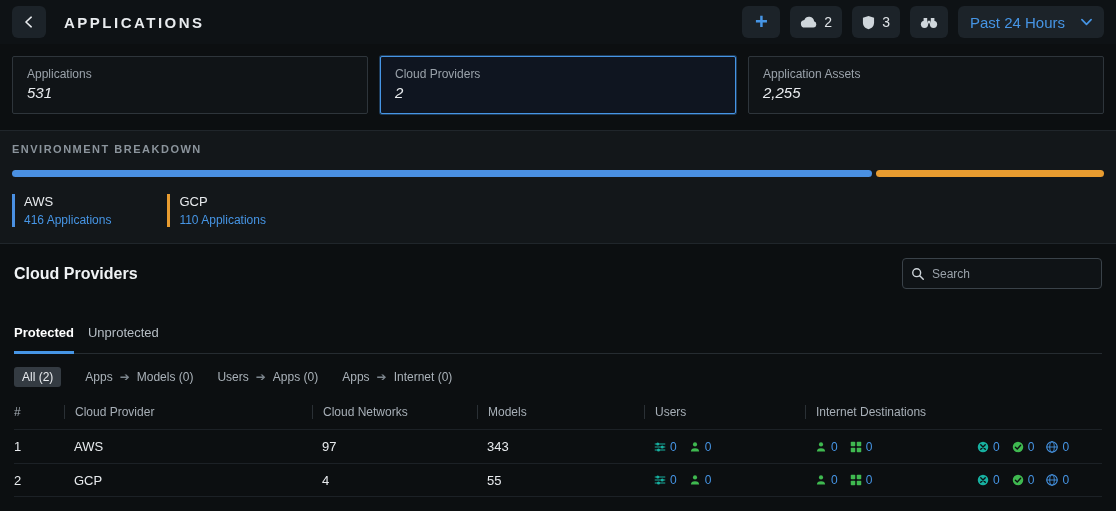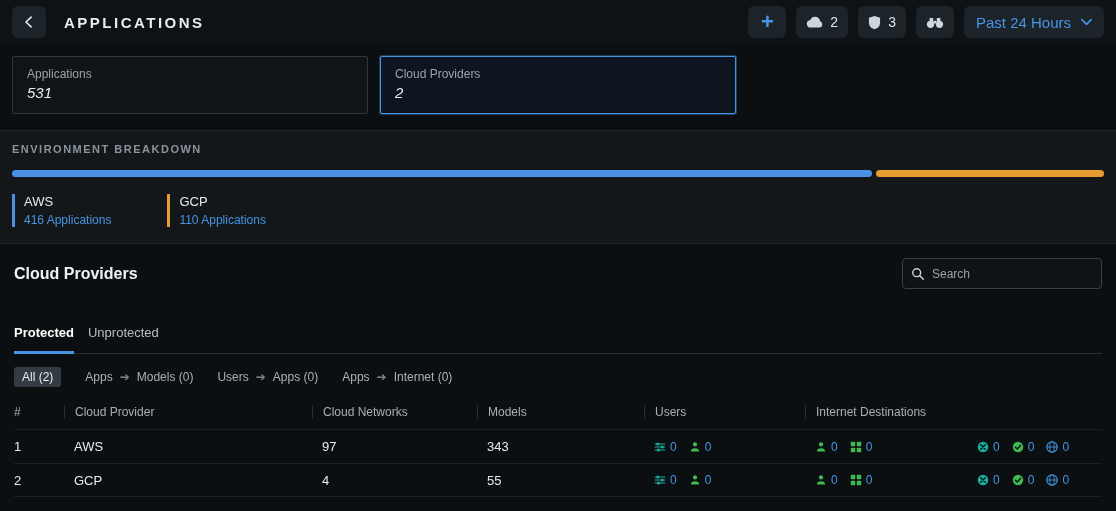--- a/index.html
+++ b/index.html
@@ -20,21 +20,21 @@
     height: 32px; min-width: 36px; display: flex; align-items: center;
     justify-content: center; gap: 7px; cursor: pointer;
     color: #dfe3e7; font-size: 14px; padding: 0 10px;
   }
   .back-btn { min-width: 34px; }
   .page-title {
     margin-left: 18px; font-size: 15px; font-weight: bold;
     letter-spacing: 2.5px; color: #e8ebee;
   }
   .topbar-right { margin-left: auto; display: flex; gap: 10px; align-items: center; }
-  .time-btn { color: #4695e5; font-size: 15px; gap: 10px; padding: 0 12px; }
+  .time-btn { color: #4695e5; font-size: 15px; gap: 16px; padding: 0 12px; }
   .plus-btn { color: #4695e5; font-size: 22px; font-weight: bold; width: 38px; }
 
   
   .cards { display: grid; grid-template-columns: 1fr 1fr 1fr; gap: 12px; padding: 12px 12px 14px 12px; }
   .card {
     background: #101417; border: 1px solid #2e353b; border-radius: 2px;
     padding: 10px 14px; cursor: pointer; height: 58px;
   }
   .card.selected { border: 1px solid #4695e5; box-shadow: 0 0 0 1px rgba(70,149,229,.35); background: #0f1520; }
   .card .label { font-size: 12px; color: #9aa2aa; }
@@ -147,20 +147,24 @@
 
 <div class="cards">
   <div class="card">
     <div class="label">Applications</div>
     <div class="value">531</div>
   </div>
   <div class="card selected">
     <div class="label">Cloud Providers</div>
     <div class="value">2</div>
   </div>
+  <div class="card">
+    <div class="label">Application Assets</div>
+    <div class="value">2,255</div>
+  </div>
 </div>
 
 <div class="env">
   <div class="env-title">ENVIRONMENT BREAKDOWN</div>
   <div class="env-bar">
     <div class="env-seg" style="width: 79%; background: rgb(74, 144, 226);"></div>
     <div class="env-seg" style="width: 21%; background: rgb(232, 156, 48);"></div>
   </div>
   <div class="legend">
     <div class="legend-item" style="border-left-color: rgb(74, 144, 226);">

